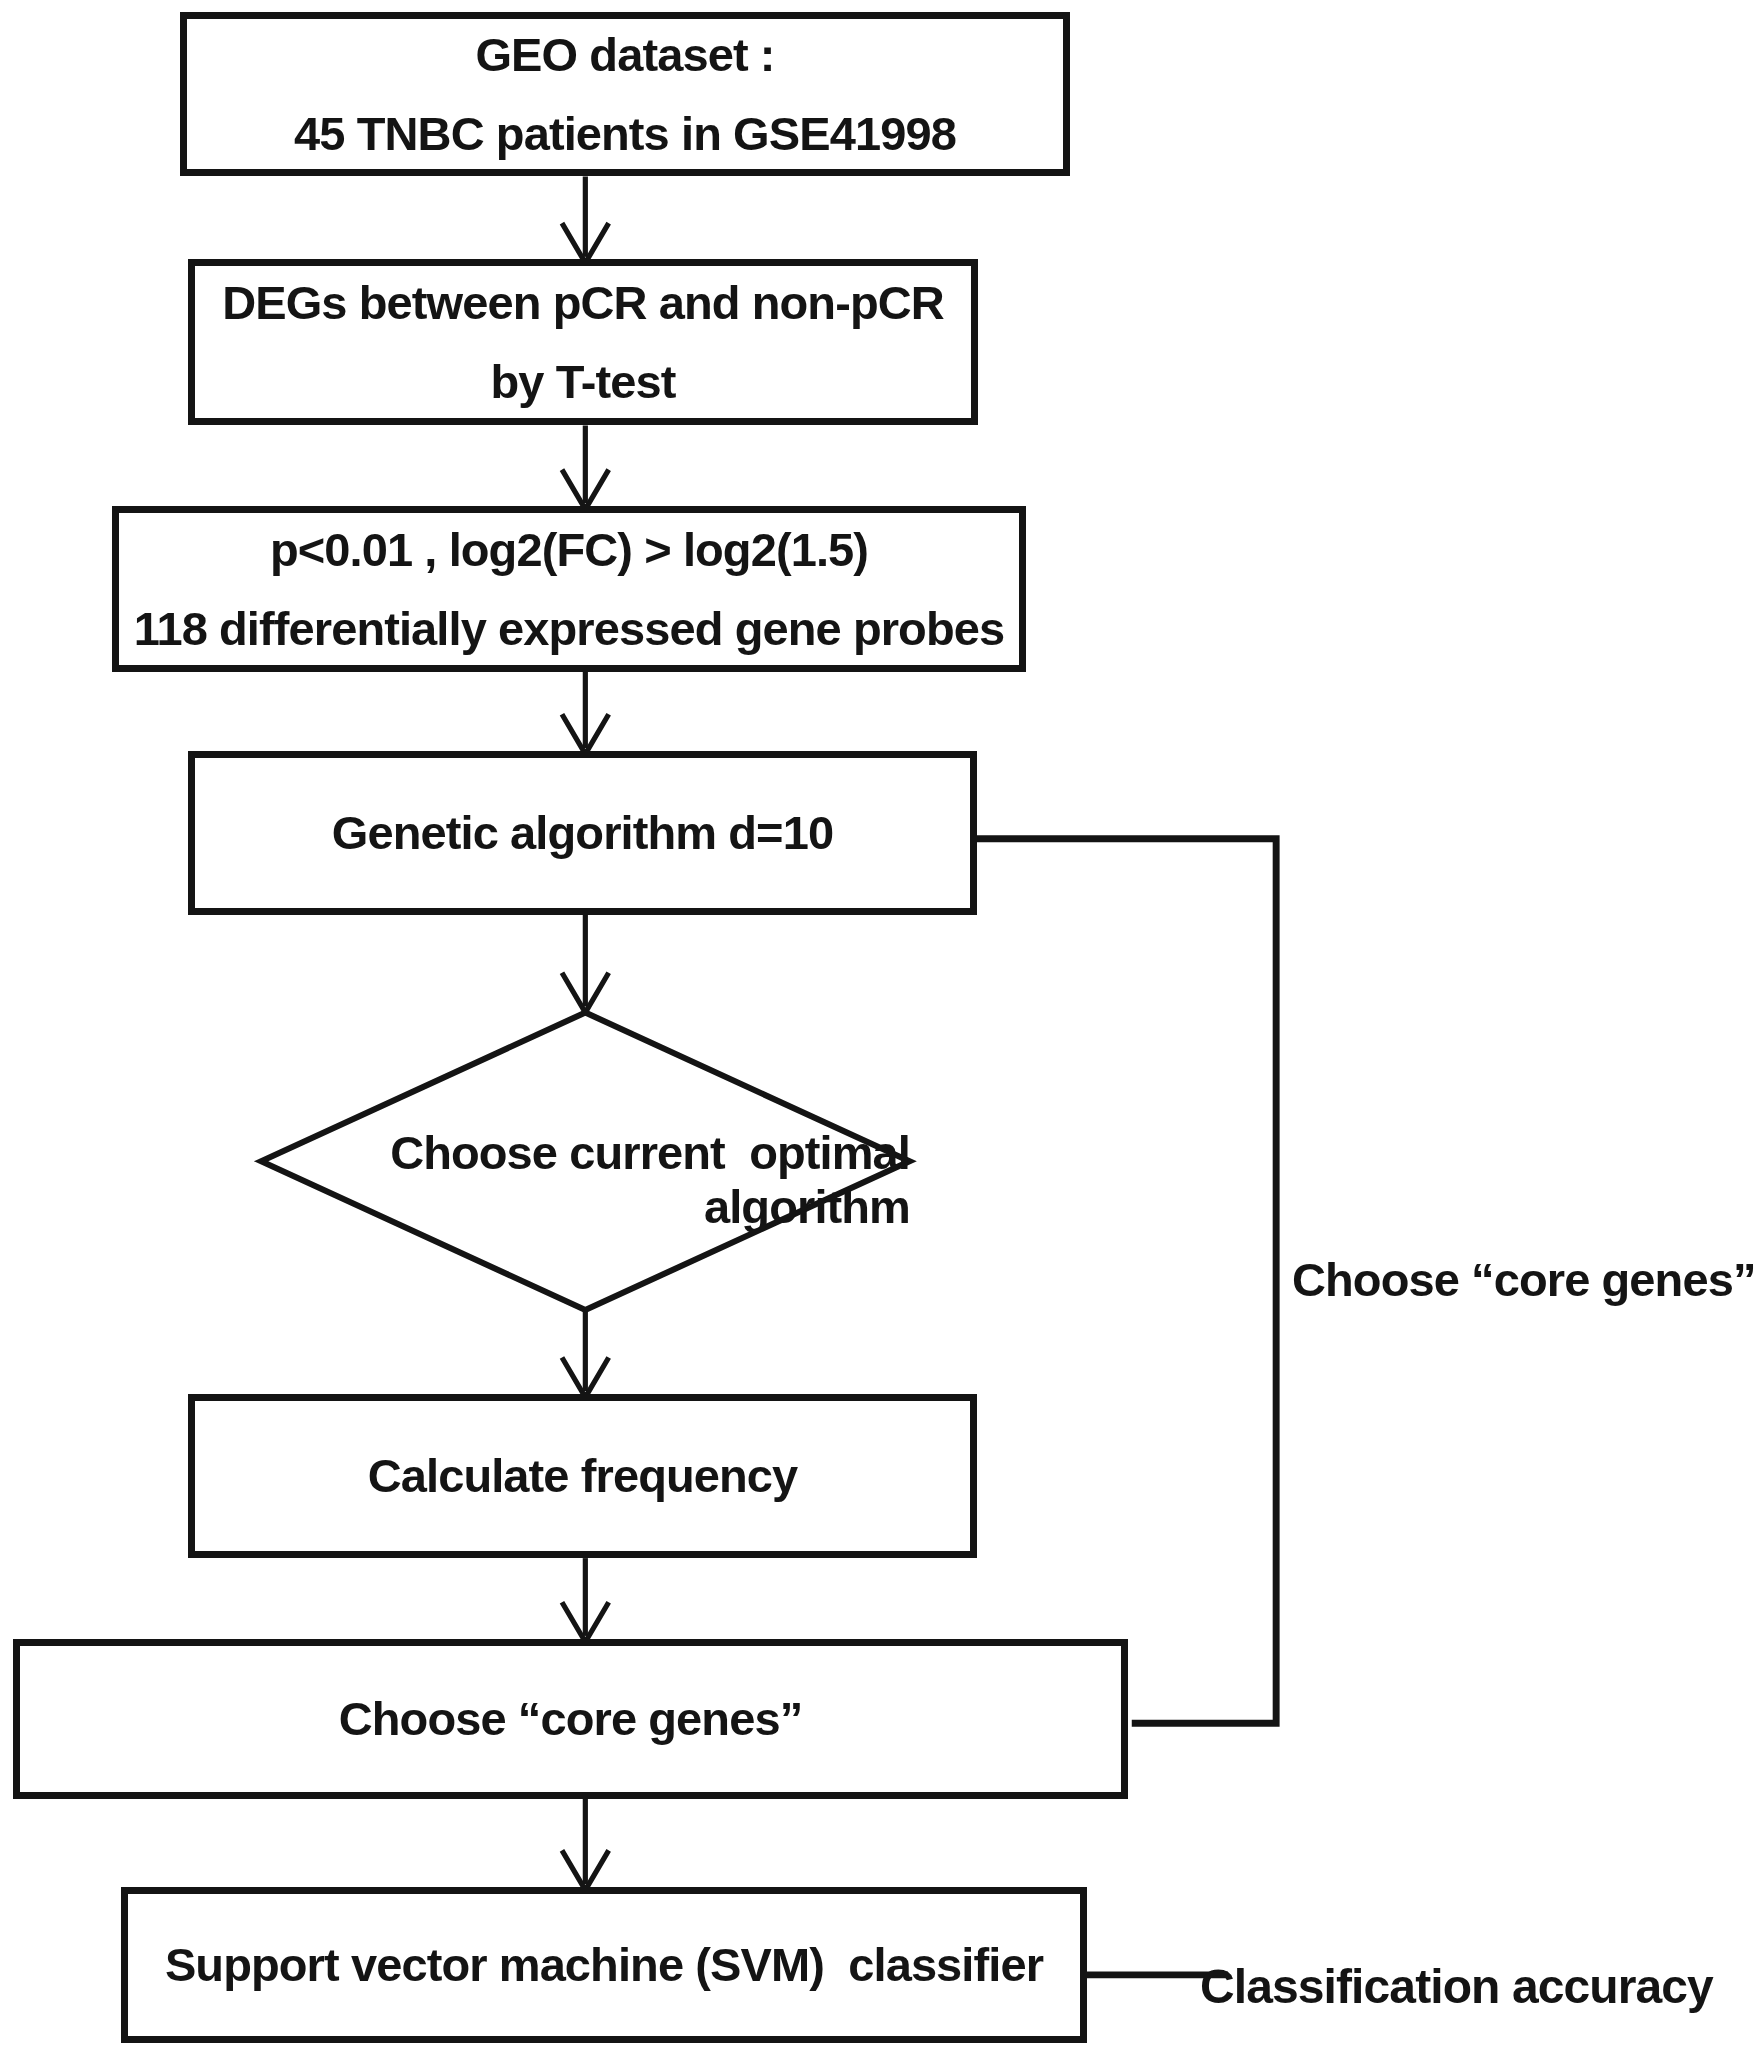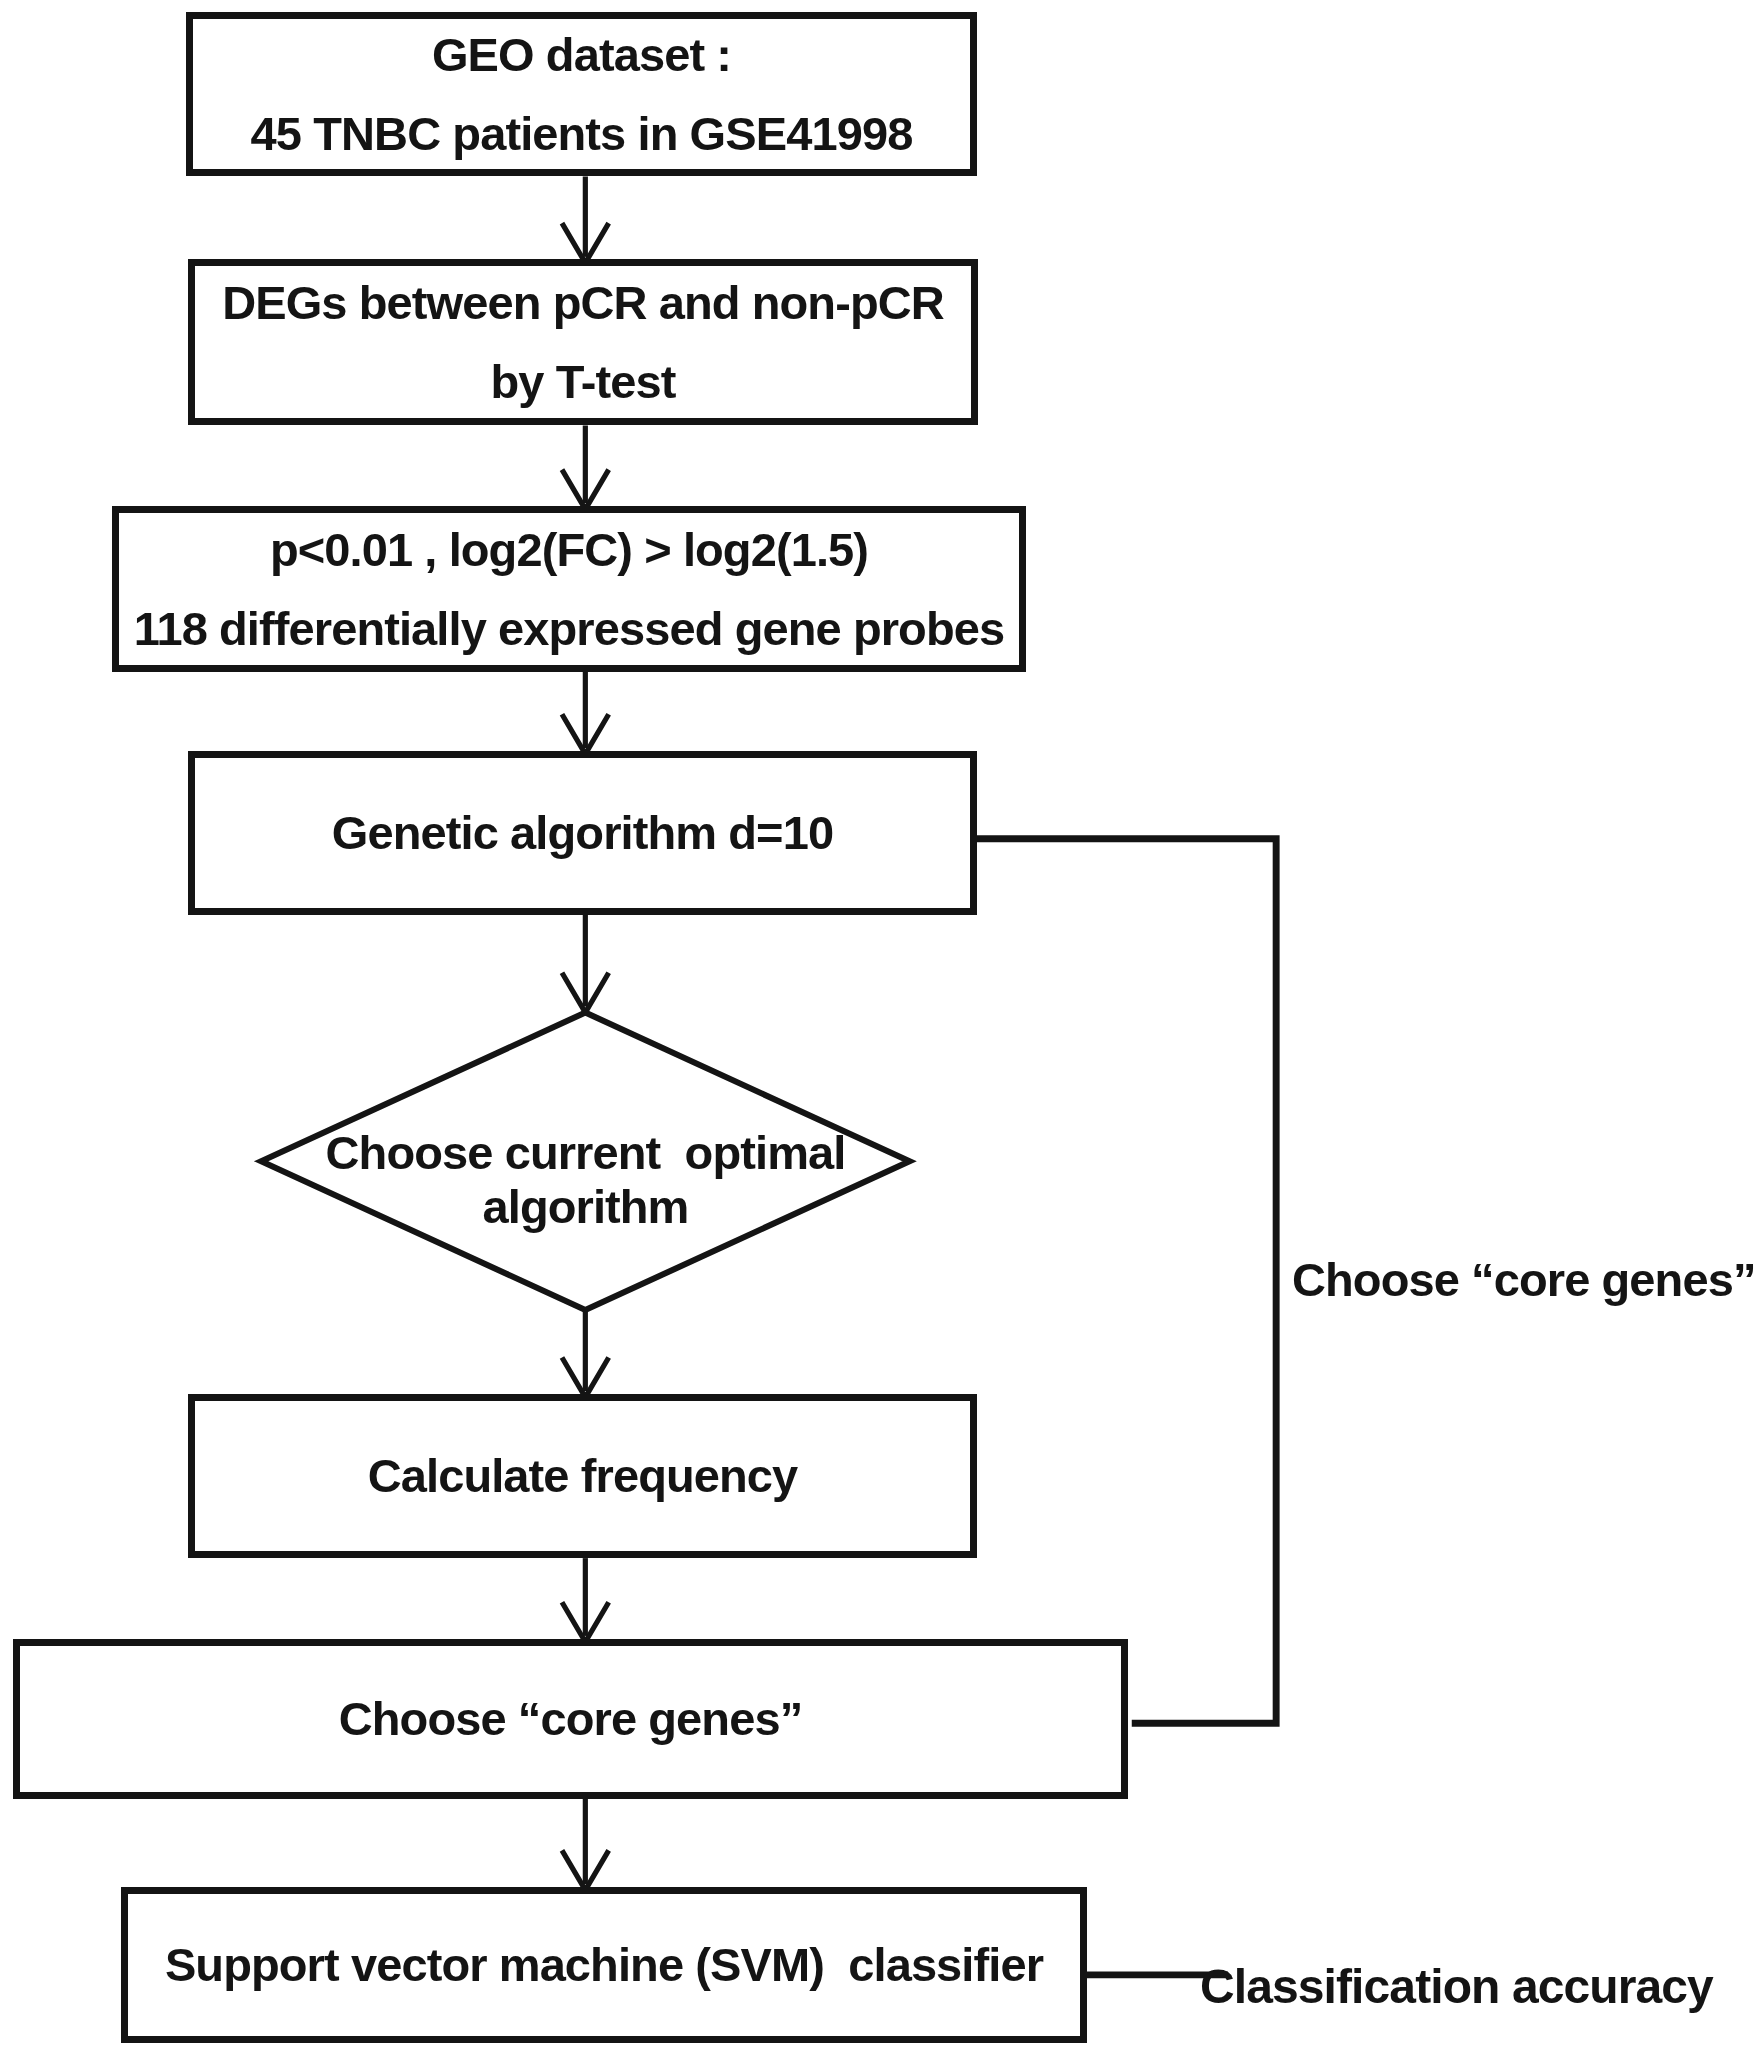--- a/index.html
+++ b/index.html
@@ -32,21 +32,21 @@
     font-size: 47px;
     letter-spacing: -0.9px;
     line-height: 1.05;
   }
   .bline { white-space: pre; }
   .diamond-text {
     position: absolute;
     left: 261px;
     top: 1126px;
     width: 649px;
-    text-align: center;
+    text-align: right;
     font-size: 47px;
     letter-spacing: -0.9px;
     line-height: 54px;
   }
   .side-label {
     position: absolute;
     font-size: 47px;
     letter-spacing: -0.9px;
     white-space: pre;
   }
@@ -89,21 +89,21 @@
       <path d="M 650 2140 L 677 2186 L 704 2140" stroke-width="6"></path>
     </g>
 
     <polyline points="1130,970 1476,970 1476,1993 1309,1993" stroke-width="8"></polyline>
 
     <line x1="1245" y1="2284" x2="1420" y2="2284" stroke-width="8"></line>
 
     <polygon points="677,1171 1052,1343 677,1515 302,1343" fill="#ffffff" stroke-width="7"></polygon>
   </svg>
 
-  <div class="box" style="left:186px; top:12px; width:791px; height:164px;">
+  <div class="box" style="left:180px; top:12px; width:890px; height:164px;">
     <div class="bline">GEO dataset :</div>
     <div class="bline">45 TNBC patients in GSE41998</div>
   </div>
 
   <div class="box" style="left:188px; top:259px; width:790px; height:166px;">
     <div class="bline">DEGs between pCR and non-pCR</div>
     <div class="bline">by T-test</div>
   </div>
 
   <div class="box" style="left:112px; top:506px; width:914px; height:166px;">

